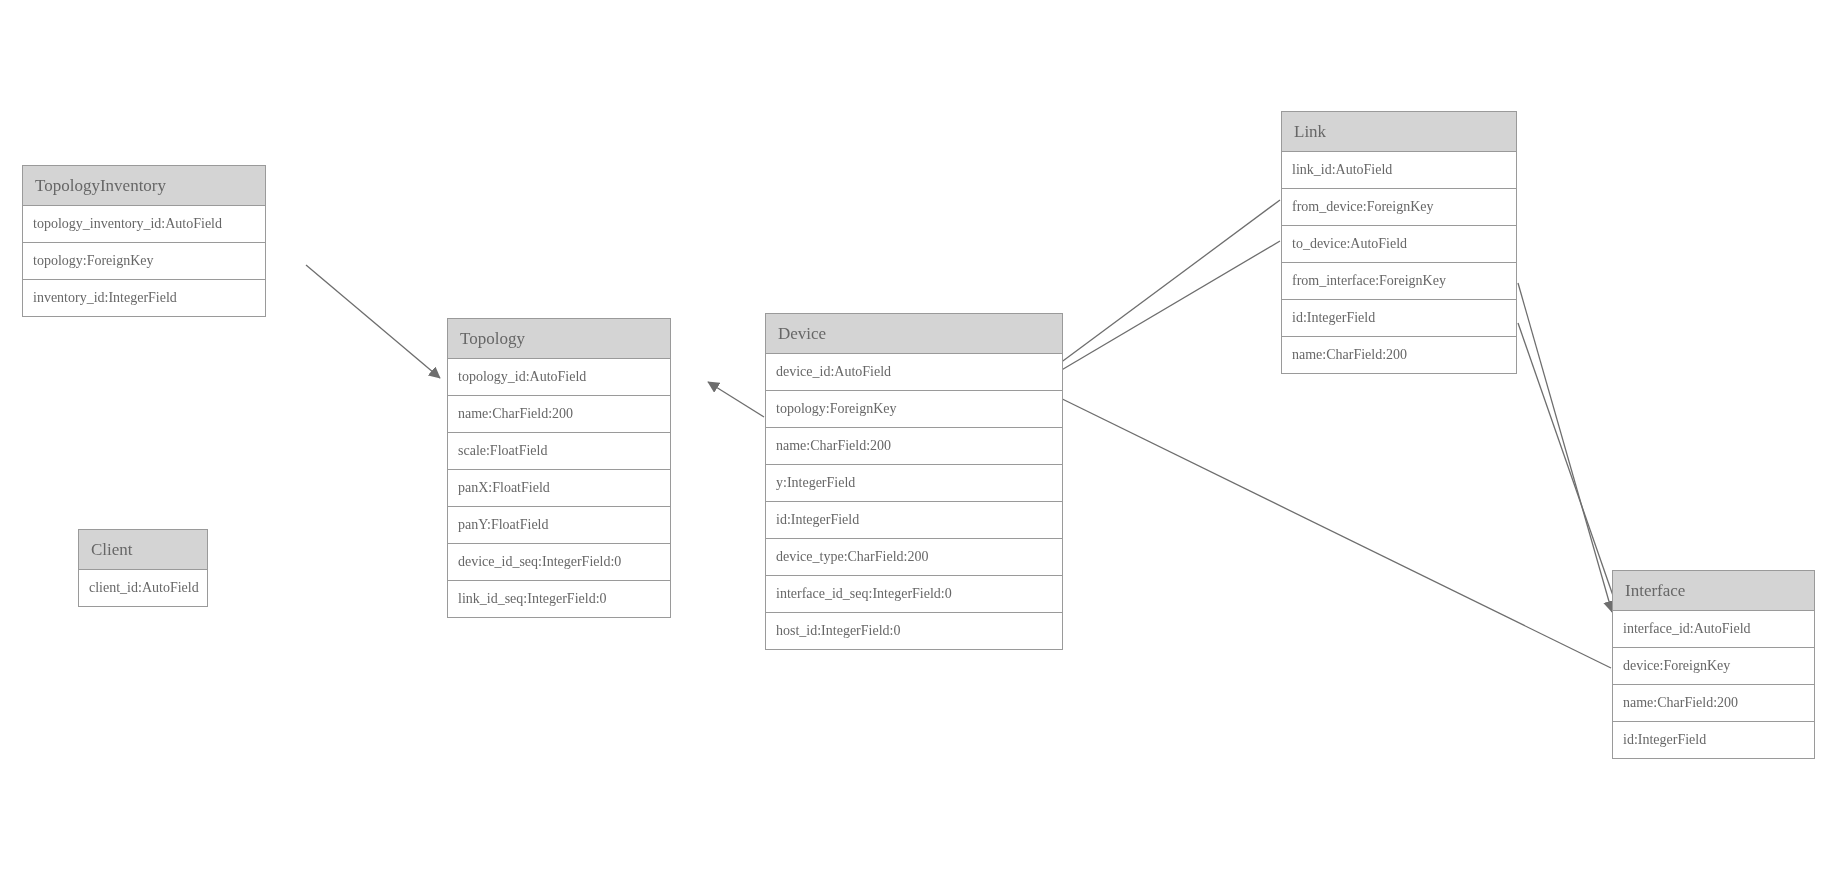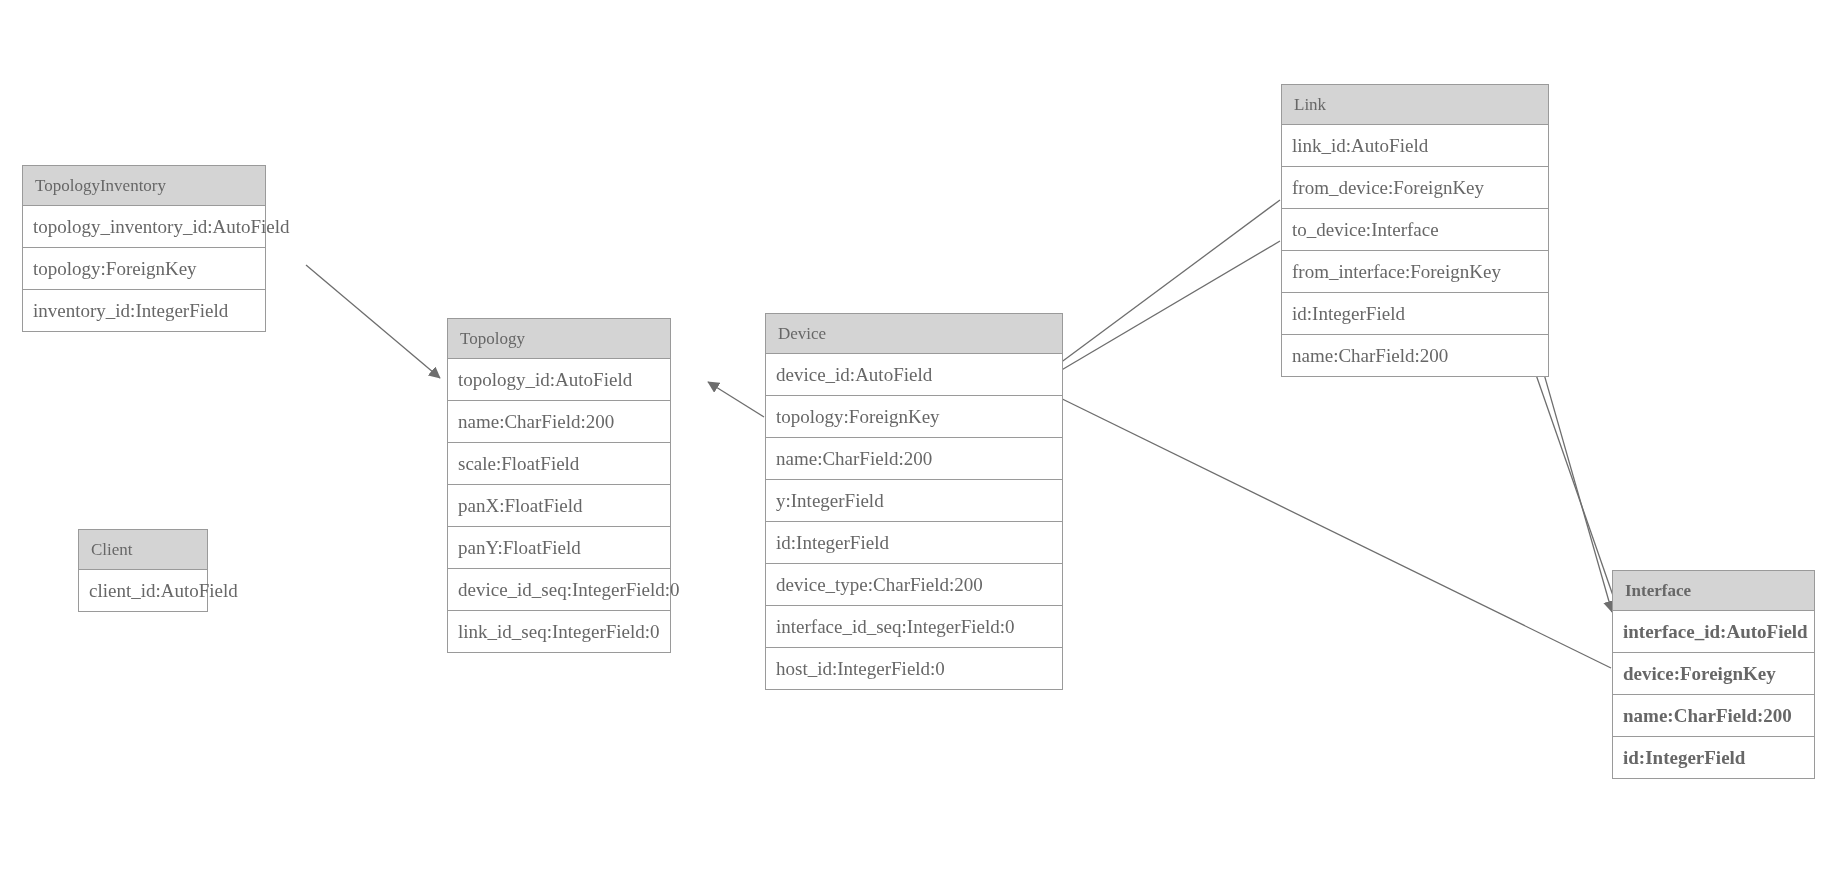--- a/index.html
+++ b/index.html
@@ -37,21 +37,21 @@
     color: #676767;
     font-size: 17px;
     line-height: 1;
     padding: 11px 0 11px 12px;
     white-space: nowrap;
   }
   .entity-field {
     box-sizing: border-box;
     border-bottom: 1px solid #9a9a9a;
     color: #676767;
-    font-size: 19px;
+    font-size: 14px;
     line-height: 1;
     padding: 11px 0 11px 10px;
     white-space: nowrap;
     background: #ffffff;
   }
   .entity-field.last {
     border-bottom: none;
   }
 </style>
 </head>
@@ -106,30 +106,30 @@
         <div class="entity-header">Device</div>
         <div class="entity-field">device_id:AutoField</div>
         <div class="entity-field">topology:ForeignKey</div>
         <div class="entity-field">name:CharField:200</div>
         <div class="entity-field">y:IntegerField</div>
         <div class="entity-field">id:IntegerField</div>
         <div class="entity-field">device_type:CharField:200</div>
         <div class="entity-field">interface_id_seq:IntegerField:0</div>
         <div class="entity-field last">host_id:IntegerField:0</div>
       </div>
-      <div class="entity" style="left: 1281px; top: 84px; width: 268px;">
+      <div class="entity" style="left: 1281px; top: 111px; width: 236px;">
         <div class="entity-header">Link</div>
         <div class="entity-field">link_id:AutoField</div>
         <div class="entity-field">from_device:ForeignKey</div>
-        <div class="entity-field">to_device:Interface</div>
+        <div class="entity-field">to_device:AutoField</div>
         <div class="entity-field">from_interface:ForeignKey</div>
         <div class="entity-field">id:IntegerField</div>
         <div class="entity-field last">name:CharField:200</div>
       </div>
-      <div class="entity" style="left: 1612px; top: 570px; width: 203px; font-weight: bold;">
+      <div class="entity" style="left: 1612px; top: 570px; width: 203px;">
         <div class="entity-header">Interface</div>
         <div class="entity-field">interface_id:AutoField</div>
         <div class="entity-field">device:ForeignKey</div>
         <div class="entity-field">name:CharField:200</div>
         <div class="entity-field last">id:IntegerField</div>
       </div>
     </div>
 
 </div>
 

